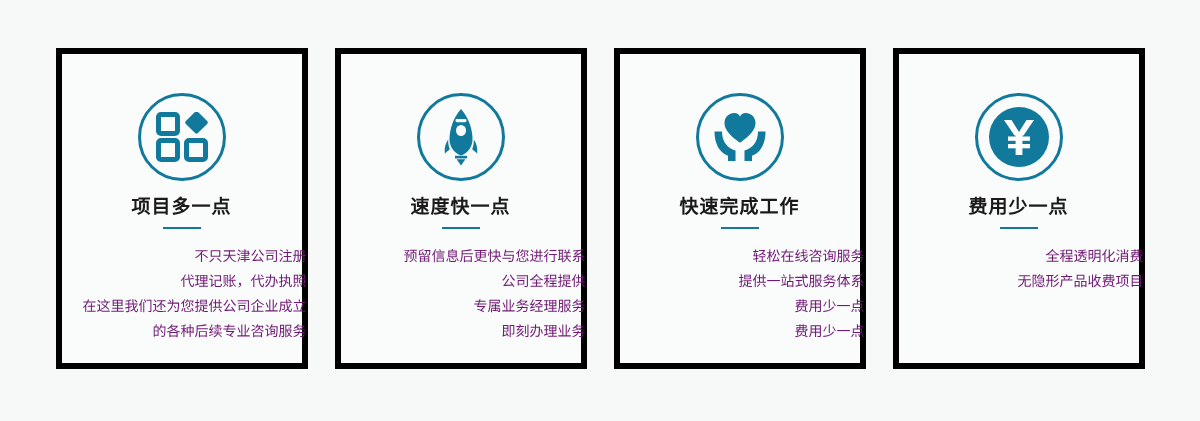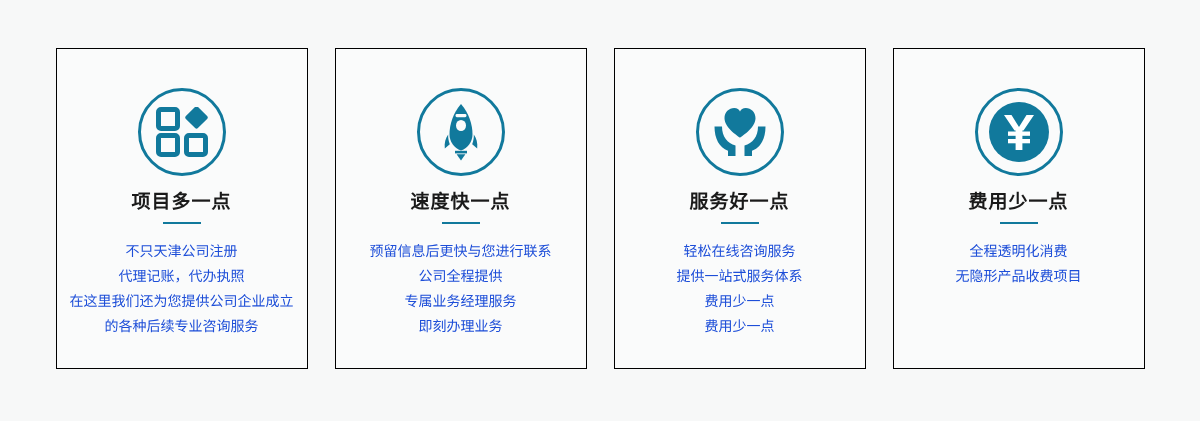--- a/index.html
+++ b/index.html
@@ -26,21 +26,21 @@
     align-items: flex-start;
     gap: 27px;
     padding-top: 48px;
     box-sizing: border-box;
   }
 
   .feature-card {
     width: 252px;
     height: 321px;
     box-sizing: border-box;
-    border: 1px solid #000000;
+    border: 6px solid #000000;
     background: #fafbfb;
     display: flex;
     flex-direction: column;
     align-items: center;
     position: relative;
   }
 
   
   .icon-ring {
     width: 88px;
@@ -71,25 +71,26 @@
     width: 38px;
     height: 2px;
     background: #11799c;
     margin-top: 11px;
   }
 
   
   .card-body {
     margin-top: 15px;
     width: 100%;
-    text-align: center;
-    color: #1d4ed8;
+    text-align: right;
+    color: #701a75;
     font-size: 14px;
     line-height: 25px;
     font-family: "Liberation Sans", "DejaVu Sans", sans-serif;
+    padding-left: 10px;
   }
   .card-body .line {
     display: block;
     white-space: nowrap;
   }
 </style>
 </head>
 <body>
 
 <div class="feature-grid">
@@ -154,21 +155,21 @@
                  C30 4.6 31.8 3 34.8 3 C40 3 44.5 7.2 44.5 13.2
                  C44.5 23.2 29 32.5 29 32.5 Z" fill="#11799c"></path>
 
         <path d="M3.5 21.5 L11 21.5 C11 32 16.5 38.2 24.5 40.5
                  L24.5 51 L17 51 L17 45.8 C8.2 42.5 3.5 33.5 3.5 21.5 Z" fill="#11799c"></path>
 
         <path d="M54.5 21.5 L47 21.5 C47 32 41.5 38.2 33.5 40.5
                  L33.5 51 L41 51 L41 45.8 C49.8 42.5 54.5 33.5 54.5 21.5 Z" fill="#11799c"></path>
       </svg>
     </div>
-    <div class="card-title">服务好一点</div>
+    <div class="card-title">快速完成工作</div>
     <div class="title-divider"></div>
     <div class="card-body">
       <span class="line">轻松在线咨询服务</span>
       <span class="line">提供一站式服务体系</span>
       <span class="line">费用少一点</span>
       <span class="line">费用少一点</span>
     </div>
   </div>
 
   <div class="feature-card">

